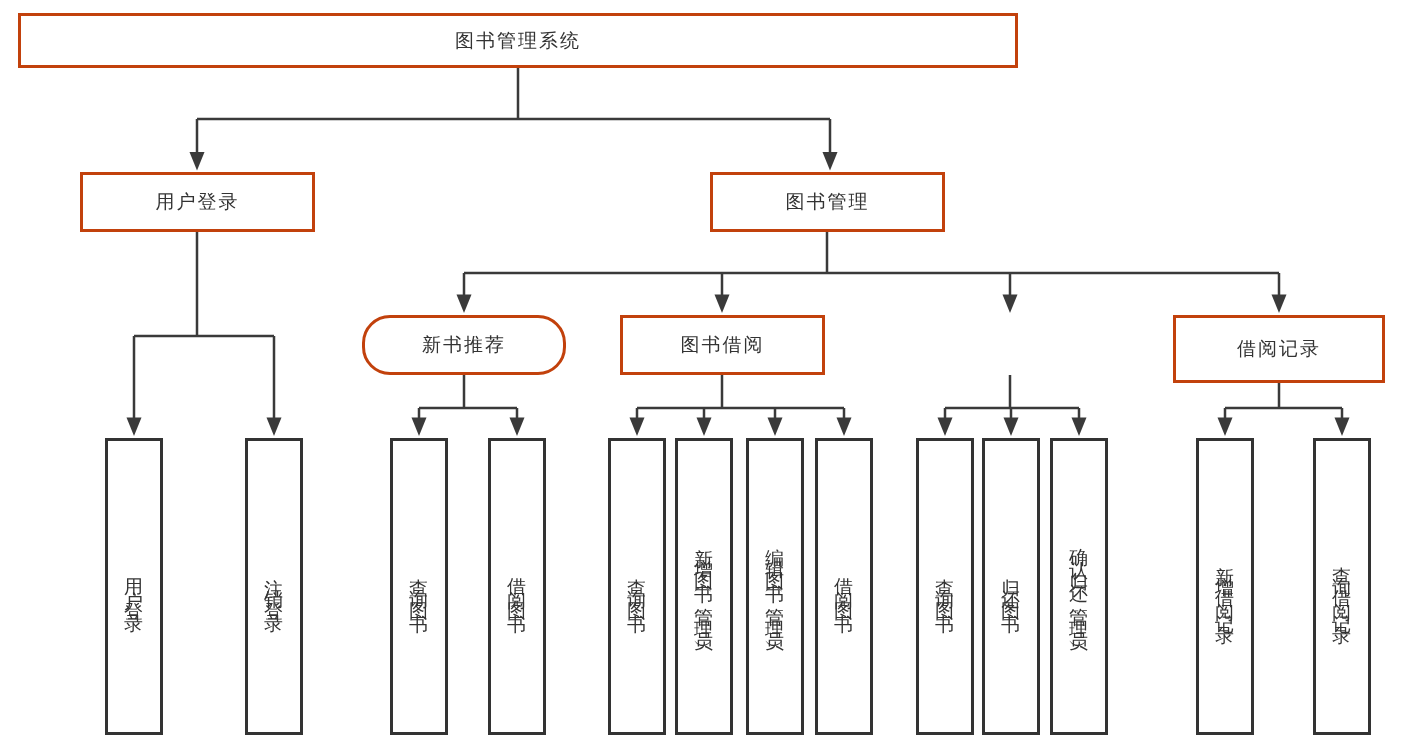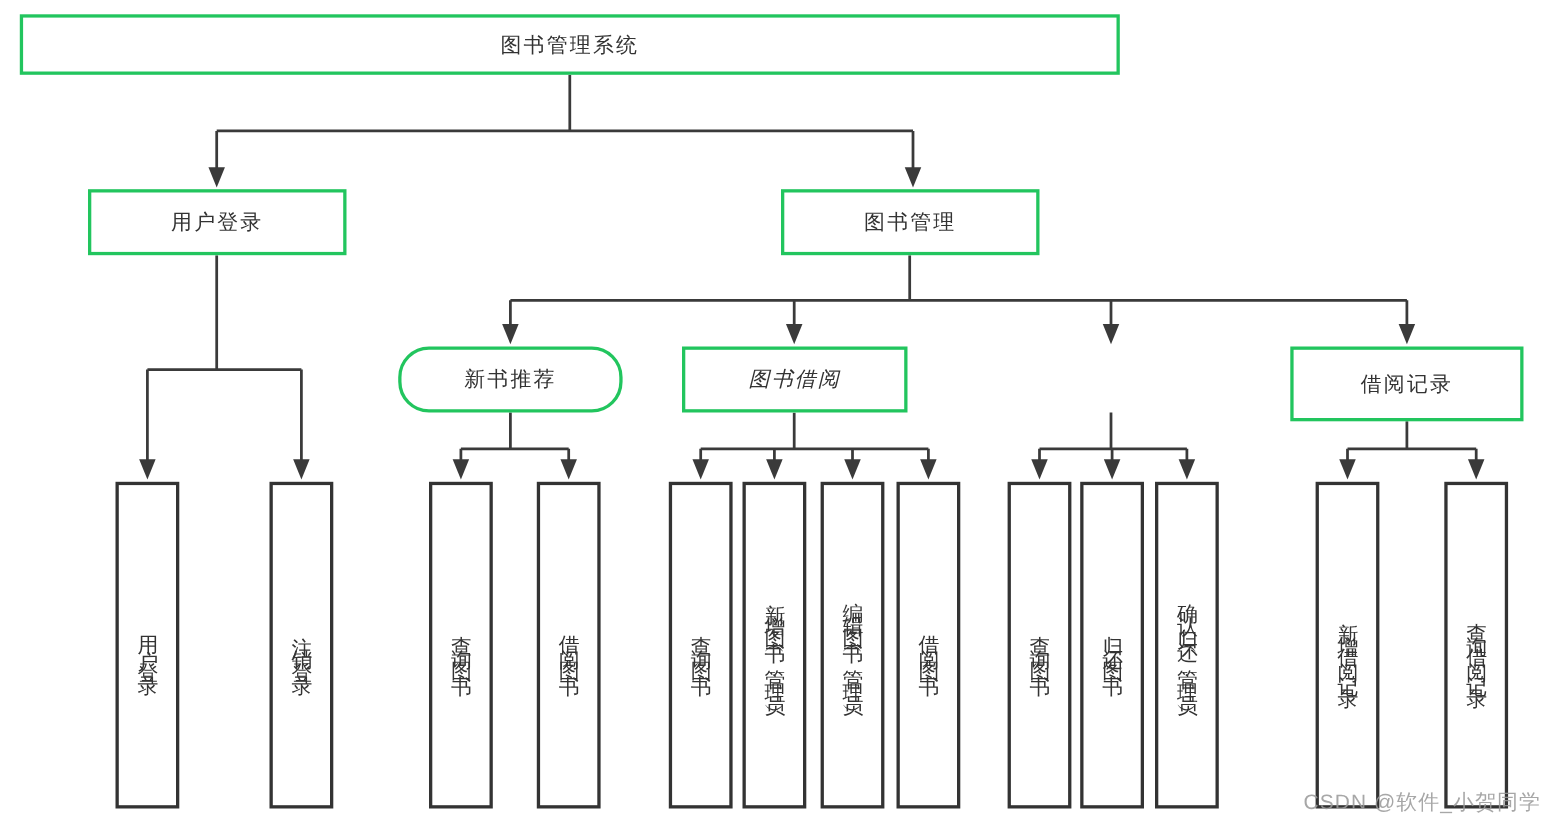--- a/index.html
+++ b/index.html
@@ -20,21 +20,21 @@
     left: 0;
     top: 0;
     width: 1405px;
     height: 747px;
     pointer-events: none;
   }
   .box {
     position: absolute;
     box-sizing: border-box;
     background: #ffffff;
-    border: 3px solid #22c55e;
+    border: 3px solid #c2410c;
     display: flex;
     align-items: center;
     justify-content: center;
     color: #333333;
     font-size: 19px;
     letter-spacing: 2px;
     white-space: nowrap;
   }
   .vbox {
     position: absolute;
@@ -120,21 +120,21 @@
       <polygon points="1334.5,417.5 1349.5,417.5 1342,436" fill="#3a3a3a" stroke="none"></polygon>
     </g>
   </svg>
 
   <div class="box" style="left:18px; top:13px; width:1000px; height:55px;">图书管理系统</div>
 
   <div class="box" style="left:80px; top:172px; width:235px; height:60px;">用户登录</div>
   <div class="box" style="left:710px; top:172px; width:235px; height:60px;text-align:center;">图书管理</div>
 
   <div class="box" style="left:362px; top:315px; width:204px; height:60px;border-radius:28px;">新书推荐</div>
-  <div class="box" style="left:620px; top:315px; width:205px; height:60px;font-style:italic;">图书借阅</div>
+  <div class="box" style="left:620px; top:315px; width:205px; height:60px;">图书借阅</div>
   <div class="box" style="left:1173px; top:315px; width:212px; height:68px;">借阅记录</div>
 
   <div class="vbox" style="left:105px; top:438px; width:58px; height:297px;">
     <span class="vtext">用户登录</span>
   </div>
   <div class="vbox" style="left:245px; top:438px; width:58px; height:297px;">
     <span class="vtext">注销登录</span>
   </div>
 
   <div class="vbox" style="left:390px; top:438px; width:58px; height:297px;">
@@ -167,15 +167,14 @@
     <span class="vtext">确认归还（管理员）</span>
   </div>
 
   <div class="vbox" style="left:1196px; top:438px; width:58px; height:297px;">
     <span class="vtext">新增借阅记录</span>
   </div>
   <div class="vbox" style="left:1313px; top:438px; width:58px; height:297px;">
     <span class="vtext">查询借阅记录</span>
   </div>
 
-  <div class="watermark">CSDN @软件_小贺同学</div>
 
 </div>
 
 </body></html>

